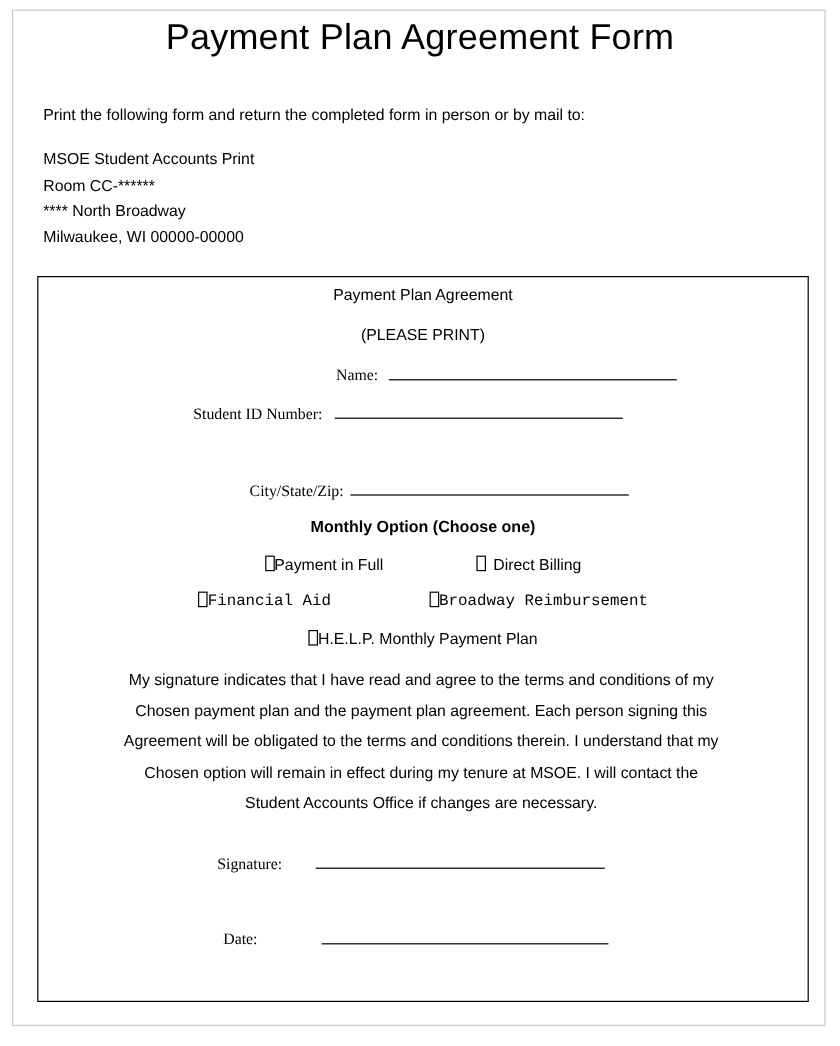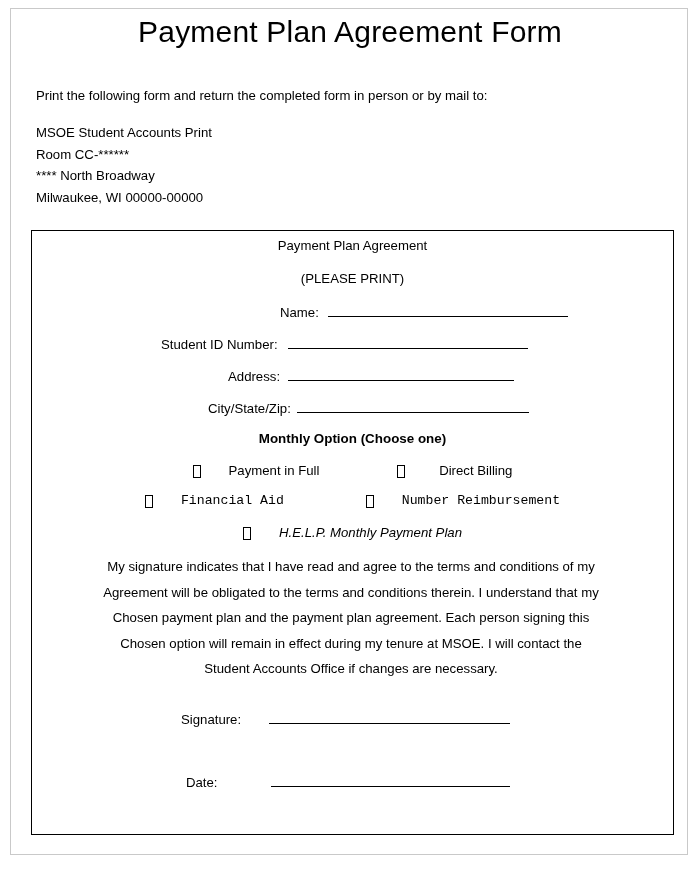--- a/index.html
+++ b/index.html
@@ -88,21 +88,21 @@
     width: 100%;
     height: 20px;
     font-size: 13.2px;
   }
   .field-inner {
     position: absolute;
     display: flex;
     align-items: baseline;
     white-space: nowrap;
   }
-  .field-label { display: inline-block; }
+  .field-label { display: inline-block; font-family: Liberation Serif, serif; }
   .field-rule {
     display: inline-block;
     border-bottom: 1.4px solid #000000;
     height: 13px;
   }
 
   
   .option-heading {
     position: absolute;
     left: 0;
@@ -116,27 +116,26 @@
   .option-row {
     position: absolute;
     left: 0;
     width: 100%;
     text-align: center;
     font-size: 13.2px;
     white-space: nowrap;
   }
   .option-row-1 { top: 231px; }
   .option-row-2 { top: 262px; font-family: Liberation Mono, monospace; }
-  .option-row-3 { top: 293px; font-style: italic; }
+  .option-row-3 { top: 293px; }
 
   .opt {
     display: inline-flex;
-    align-items: flex-end;
+    align-items: flex-start;
     vertical-align: middle;
-    gap: 28px;
   }
   .opt + .opt { margin-left: 58px; padding-left: 16px; }
 
   .checkbox {
     display: inline-block;
     width: 8px;
     height: 13px;
     border: 1.3px solid #000000;
     box-sizing: border-box;
     background: #ffffff;
@@ -196,26 +195,20 @@
     </div>
   </div>
 
   <div class="field-row" style="top:104px;">
     <div class="field-inner" style="left:129px;">
       <span class="field-label">Student ID Number:</span>
       <span class="field-rule" style="width:240px; margin-left:10px;"></span>
     </div>
   </div>
 
-  <div class="field-row" style="top:136px;">
-    <div class="field-inner" style="left:196px;">
-      <span class="field-label">Address:</span>
-      <span class="field-rule" style="width:226px; margin-left:8px;"></span>
-    </div>
-  </div>
 
   <div class="field-row" style="top:168px;">
     <div class="field-inner" style="left:176px;">
       <span class="field-label">City/State/Zip:</span>
       <span class="field-rule" style="width:232px; margin-left:6px;"></span>
     </div>
   </div>
 
   <div class="option-heading">Monthly Option (Choose one)</div>
 
@@ -230,35 +223,35 @@
     </span>
   </div>
 
   <div class="option-row option-row-2">
     <span class="opt">
       <span class="checkbox"></span>
       <span class="opt-label tight">Financial Aid</span>
     </span>
     <span class="opt">
       <span class="checkbox"></span>
-      <span class="opt-label tight">Number Reimbursement</span>
+      <span class="opt-label tight">Broadway Reimbursement</span>
     </span>
   </div>
 
   <div class="option-row option-row-3">
     <span class="opt">
       <span class="checkbox"></span>
       <span class="opt-label tight">H.E.L.P. Monthly Payment Plan</span>
     </span>
   </div>
 
   <div class="agree-para">
     <span class="pline">My signature indicates that I have read and agree to the terms and conditions of my</span>
+    <span class="pline">Chosen payment plan and the payment plan agreement. Each person signing this</span>
     <span class="pline">Agreement will be obligated to the terms and conditions therein. I understand that my</span>
-    <span class="pline">Chosen payment plan and the payment plan agreement. Each person signing this</span>
     <span class="pline">Chosen option will remain in effect during my tenure at MSOE. I will contact the</span>
     <span class="pline">Student Accounts Office if changes are necessary.</span>
   </div>
 
   <div class="sig-row sig-signature">
     <div class="field-inner">
       <span class="field-label">Signature:</span>
       <span class="field-rule" style="width:241px; margin-left:28px;"></span>
     </div>
   </div>

